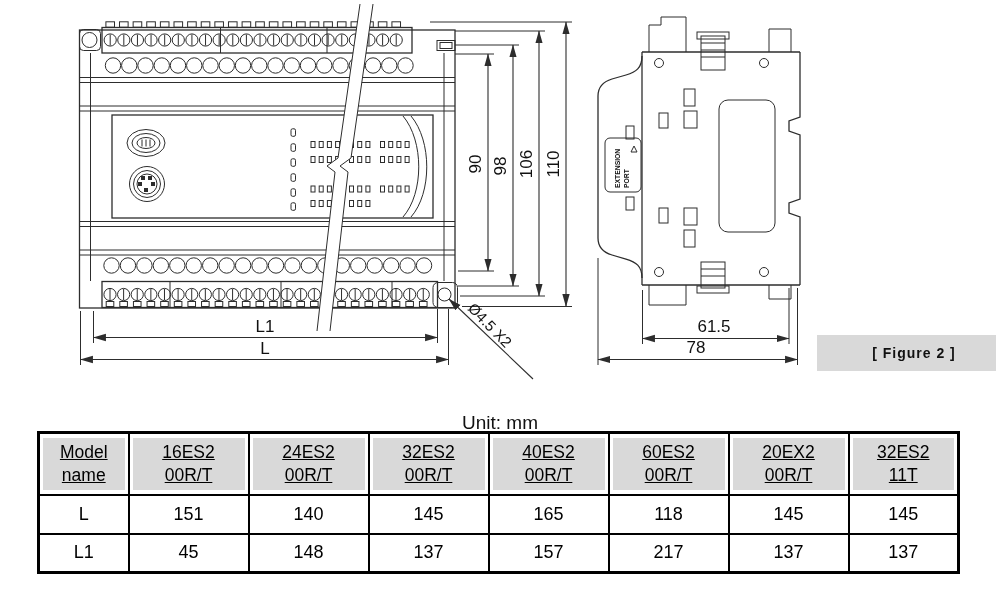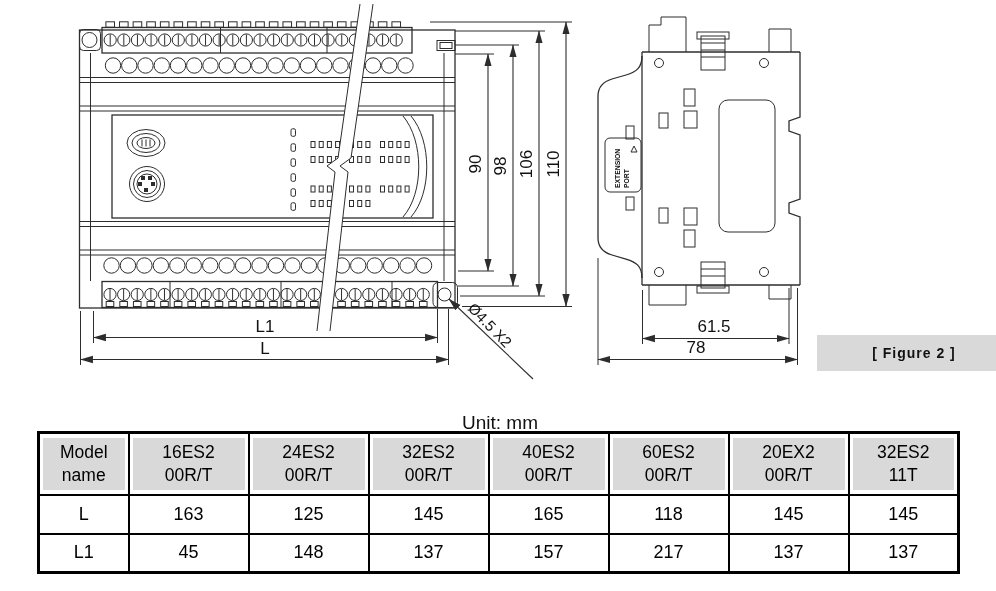--- a/index.html
+++ b/index.html
@@ -31,21 +31,21 @@
   }
   .dim-table th, .dim-table td {
     border:2px solid #000; padding:0; text-align:center; vertical-align:middle;
     font-weight:normal; color:#000;
   }
   .dim-table thead tr { height:62px; }
   .dim-table tbody tr { height:39px; }
   .hdr-fill {
     margin:3px; background:#d9d9d9; height:52px;
     display:flex; flex-direction:column; justify-content:center;
-    font-size:17.5px; line-height:1.32;
+    font-size:17.5px; line-height:1.32;text-decoration:underline;
   }
   .dim-table tbody th, .dim-table tbody td { font-size:18px; }
 </style>
 </head>
 <body>
 
 <div class="canvas">
 
 <svg width="996" height="430" viewBox="0 0 996 430">
   <defs>
@@ -523,22 +523,22 @@
             <div class="hdr-fill">
               <div>32ES2</div>
               <div>11T</div>
             </div>
           </th>
         </tr>
       </thead>
       <tbody>
         <tr>
           <th>L</th>
-          <td>163</td>
-          <td>125</td>
+          <td>151</td>
+          <td>140</td>
           <td>145</td>
           <td>165</td>
           <td>118</td>
           <td>145</td>
           <td>145</td>
         </tr>
         <tr>
           <th>L1</th>
           <td>45</td>
           <td>148</td>

